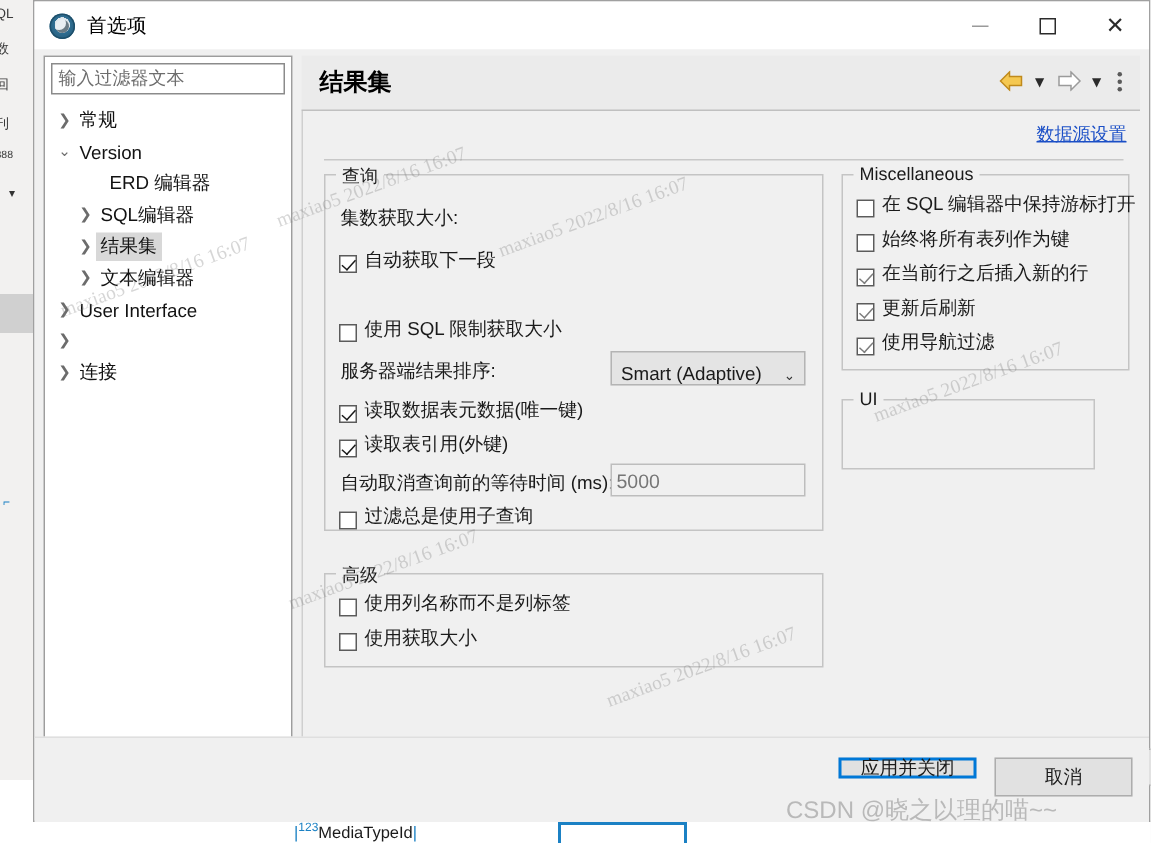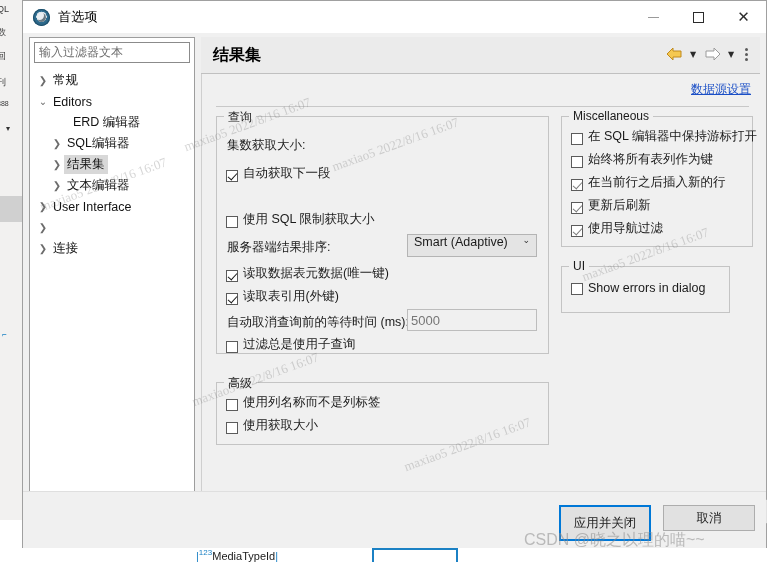--- a/index.html
+++ b/index.html
@@ -182,21 +182,21 @@
   }
   .tinput.focused { border: 1px solid #0078d7; }
   .tinput.readonly { border: 1px solid #bdbdbd; background: #f0f0f0; color: #767676; }
   .caret-bar {
     display: inline-block; width: 1px; height: 14px; background: #000; margin-left: 1px;
   }
 
   
   .combo {
     box-sizing: border-box; background: #e4e4e4; border: 1px solid #b4b4b4;
-    display: flex; align-items: flex-start; justify-content: space-between;
+    display: flex; align-items: flex-end; justify-content: space-between;
     padding: 0 6px 0 6px; font-size: 12.5px; color: #1a1a1a;
   }
   .combo .chev { font-size: 9px; color: #333; font-family: "DejaVu Sans", sans-serif; }
 
   
   .btn {
     box-sizing: border-box; background: #e1e1e1; border: 1px solid #adadad;
     display: flex; align-items: center; justify-content: center;
     font-size: 12.5px; color: #1a1a1a;
   }
@@ -270,21 +270,21 @@
       <div class="left-pane">
         <div class="filter-box">输入过滤器文本</div>
 
         <div class="tree">
           <div class="tree-row" style="padding-left:6px;">
             <span class="arrow">❯</span>
             <span class="lbl">常规</span>
           </div>
           <div class="tree-row" style="padding-left:6px;">
             <span class="arrow">⌄</span>
-            <span class="lbl">Editors</span>
+            <span class="lbl">Version</span>
           </div>
           <div class="tree-row" style="padding-left:26px;">
             <span class="arrow"></span>
             <span class="lbl">ERD 编辑器</span>
           </div>
           <div class="tree-row" style="padding-left:20px;">
             <span class="arrow">❯</span>
             <span class="lbl">SQL编辑器</span>
           </div>
           <div class="tree-row selected" style="padding-left:20px;">
@@ -416,39 +416,35 @@
               <span class="txt">更新后刷新</span>
             </div>
             <div class="cb checked dim" style="position:absolute; left:9px; top:103px;">
               <span class="box"></span>
               <span class="txt">使用导航过滤</span>
             </div>
           </div>
 
           <div class="group" style="left:359px; top:192px; width:169px; height:47px;">
             <div class="gtitle">UI</div>
-            <div class="cb" style="position:absolute; left:9px; top:14px;">
-              <span class="box"></span>
-              <span class="txt">Show errors in dialog</span>
-            </div>
           </div>
 
           <div class="btn" style="position:absolute; left:380px; top:425px; width:104px; height:25px;">
             <span>恢复默认值(D)</span>
           </div>
           <div class="btn" style="position:absolute; left:492px; top:425px; width:96px; height:25px;">
             <span>应用(A)</span>
           </div>
 
         </div>
       </div>
     </div>
 
     <div class="footer">
-      <div class="btn primary" style="position:absolute; left:536px; top:13px; width:92px; height:36px;">
+      <div class="btn primary" style="position:absolute; left:536px; top:13px; width:92px; height:14px;">
         <span>应用并关闭</span>
       </div>
       <div class="btn" style="position:absolute; left:640px; top:13px; width:92px; height:26px;">
         <span>取消</span>
       </div>
     </div>
 
   </div>
 
   <div class="wm" style="left:182px; top:140px;">maxiao5 2022/8/16 16:07</div>

